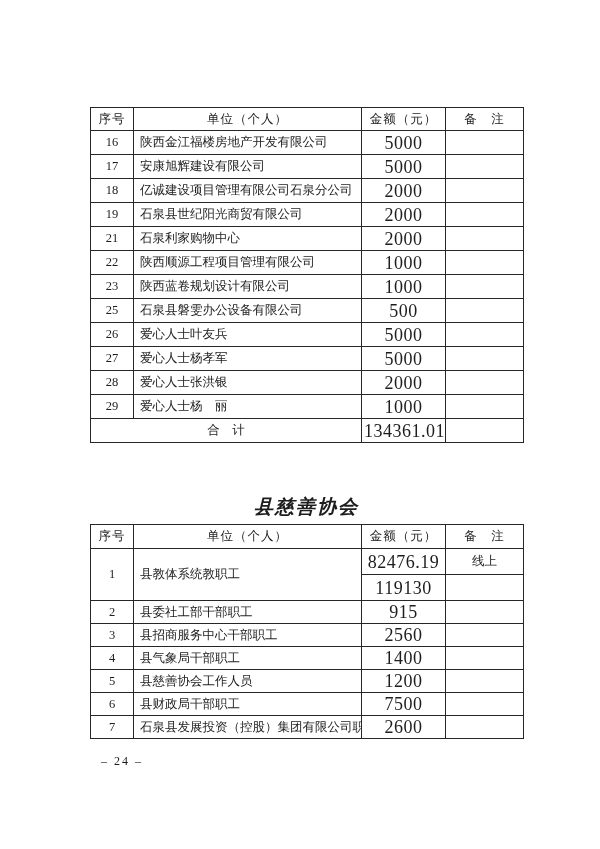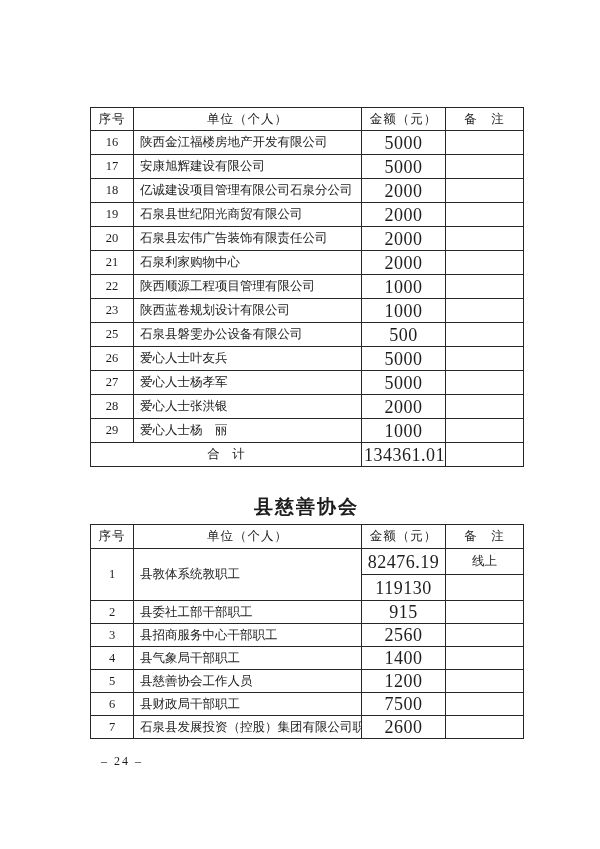--- a/index.html
+++ b/index.html
@@ -54,20 +54,21 @@
   .doc th { letter-spacing:1px; }
   .section-title {
     position:absolute;
     left:90px; top:492px;
     width:433px; height:30px;
     text-align:center;
     font-size:19px;
     font-weight:bold;
     letter-spacing:2px;
     line-height:30px;
+    font-style:italic;
   }
   .page-number {
     position:absolute;
     left:101px; top:754px;
     font-size:12px;
     letter-spacing:2px;
   }
 </style>
 </head>
 <body>
@@ -106,26 +107,20 @@
       <td class="amt">2000</td>
       <td></td>
     </tr>
     <tr>
       <td>19</td>
       <td class="unit">石泉县世纪阳光商贸有限公司</td>
       <td class="amt">2000</td>
       <td></td>
     </tr>
     <tr>
-      <td>20</td>
-      <td class="unit">石泉县宏伟广告装饰有限责任公司</td>
-      <td class="amt">2000</td>
-      <td></td>
-    </tr>
-    <tr>
       <td>21</td>
       <td class="unit">石泉利家购物中心</td>
       <td class="amt">2000</td>
       <td></td>
     </tr>
     <tr>
       <td>22</td>
       <td class="unit">陕西顺源工程项目管理有限公司</td>
       <td class="amt">1000</td>
       <td></td>

